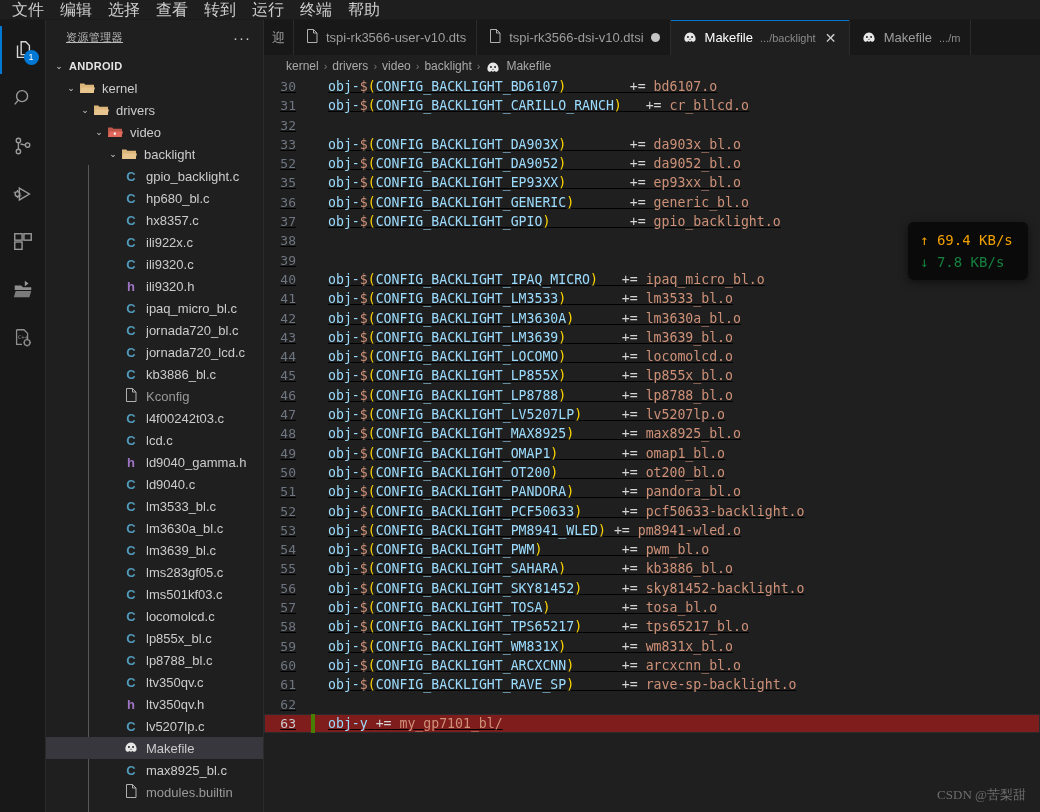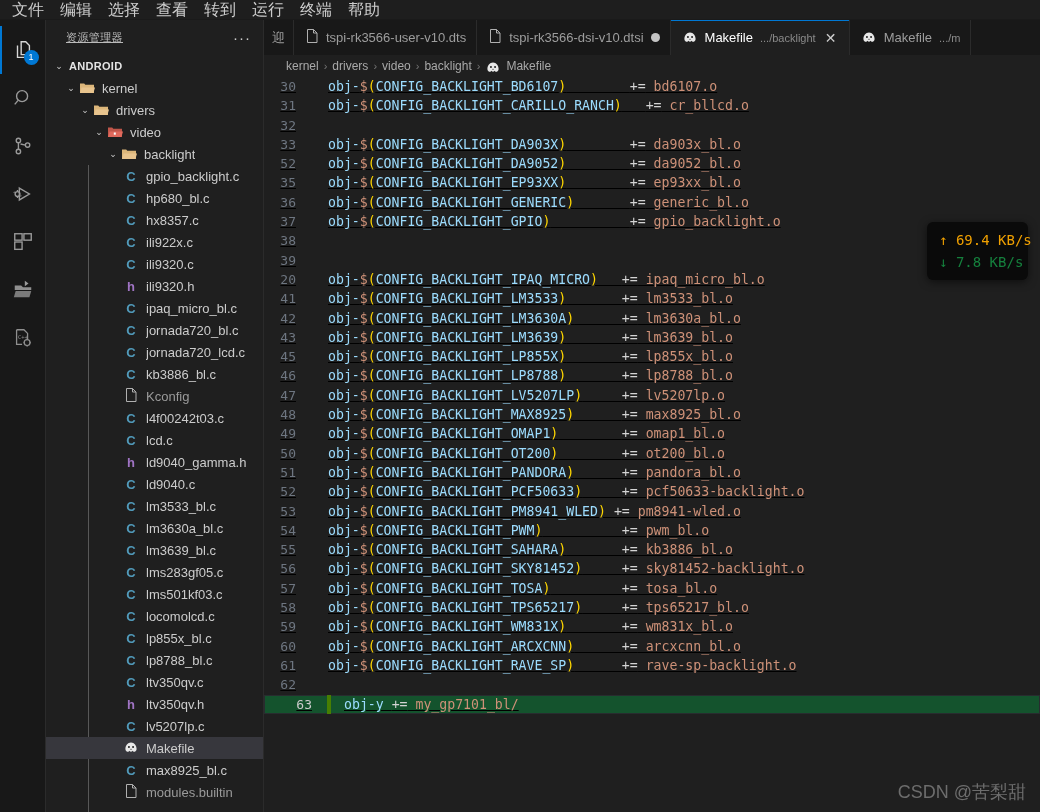--- a/index.html
+++ b/index.html
@@ -103,50 +103,50 @@
   }
   .crumb { cursor: pointer; }
   .crumb-sep { color: #767676; font-size: 11px; }
 
   .code {
     flex: 1 1 auto; background: #1f1f1f; position: relative; overflow: hidden;
     font-family: "DejaVu Sans Mono", "Liberation Mono", monospace;
     font-size: 13.2px; line-height: 19.3px;
   }
   .cline { display: flex; height: 19.3px; align-items: center; position: relative; text-decoration: underline; }
-  .cline.active { background: #14532d; box-shadow: inset 0 0 0 1px #282c2f; padding-left: 16px; }
+  .cline.active { background: #7f1d1d; box-shadow: inset 0 0 0 1px #282c2f; }
   .lnum {
     width: 44px; flex: 0 0 44px; text-align: right; padding-right: 12px;
     color: #6e7681; font-size: 13px; user-select: none;
   }
   .cline.active .lnum { color: #cccccc; }
   .gitmark { width: 4px; flex: 0 0 4px; background: transparent; height: 19.3px; margin-left: 3px; }
   .gitmark.added { background: #487e02; }
   .ctext { padding-left: 13px; white-space: pre; }
   .t-plain { color: #9cdcfe; text-align: center; }
   .t-dollar { color: #ce9178; }
   .t-paren { color: #ffd700; }
   .t-var  { color: #9cdcfe; }
   .t-op   { color: #d4d4d4; }
   .t-val  { color: #ce9178; }
 
   
   .netwidget {
-    position: absolute; right: 12px; top: 222px; width: 101px;
+    position: absolute; right: 12px; top: 222px; width: 120px;
     background: #0a0a0a; border-radius: 6px; padding: 7px 12px;
     font-family: "DejaVu Sans Mono", "Liberation Mono", monospace;
     font-size: 14px; line-height: 22px; box-shadow: 0 2px 8px rgba(0,0,0,.55);
   }
   .net-up { color: #f0a000; white-space: nowrap; }
   .net-down { color: #15803d; white-space: nowrap; }
 
   .watermark {
     position: absolute; right: 14px; bottom: 8px;
-    font-size: 18px; color: #6d6d6d;
-    font-family: Liberation Sans, sans-serif;
+    font-size: 13px; color: #6d6d6d;
+    font-family: Liberation Serif, serif;
   }
 </style>
 </head>
 <body>
 
 <div id="app">
 
   <div class="menubar" id="menubar">
       <div class="menu-item">文件</div>
       <div class="menu-item">编辑</div>
@@ -514,38 +514,43 @@
           </div>
           <div class="cline">
             <span class="lnum">38</span>
             <span class="gitmark"></span>
           </div>
           <div class="cline">
             <span class="lnum">39</span>
             <span class="gitmark"></span>
           </div>
           <div class="cline">
-            <span class="lnum">20</span>
+            <span class="lnum">40</span>
             <span class="gitmark"></span>
             <span class="ctext"><span class="t-plain">obj-</span><span class="t-dollar">$</span><span class="t-paren">(</span><span class="t-var">CONFIG_BACKLIGHT_IPAQ_MICRO</span><span class="t-paren">)</span><span class="t-op">   </span><span class="t-op">+=</span><span class="t-val"> ipaq_micro_bl.o</span></span>
           </div>
           <div class="cline">
             <span class="lnum">41</span>
             <span class="gitmark"></span>
             <span class="ctext"><span class="t-plain">obj-</span><span class="t-dollar">$</span><span class="t-paren">(</span><span class="t-var">CONFIG_BACKLIGHT_LM3533</span><span class="t-paren">)</span><span class="t-op">       </span><span class="t-op">+=</span><span class="t-val"> lm3533_bl.o</span></span>
           </div>
           <div class="cline">
             <span class="lnum">42</span>
             <span class="gitmark"></span>
             <span class="ctext"><span class="t-plain">obj-</span><span class="t-dollar">$</span><span class="t-paren">(</span><span class="t-var">CONFIG_BACKLIGHT_LM3630A</span><span class="t-paren">)</span><span class="t-op">      </span><span class="t-op">+=</span><span class="t-val"> lm3630a_bl.o</span></span>
           </div>
           <div class="cline">
             <span class="lnum">43</span>
             <span class="gitmark"></span>
             <span class="ctext"><span class="t-plain">obj-</span><span class="t-dollar">$</span><span class="t-paren">(</span><span class="t-var">CONFIG_BACKLIGHT_LM3639</span><span class="t-paren">)</span><span class="t-op">       </span><span class="t-op">+=</span><span class="t-val"> lm3639_bl.o</span></span>
+          </div>
+          <div class="cline">
+            <span class="lnum">44</span>
+            <span class="gitmark"></span>
+            <span class="ctext"><span class="t-plain">obj-</span><span class="t-dollar">$</span><span class="t-paren">(</span><span class="t-var">CONFIG_BACKLIGHT_LOCOMO</span><span class="t-paren">)</span><span class="t-op">       </span><span class="t-op">+=</span><span class="t-val"> locomolcd.o</span></span>
           </div>
           <div class="cline">
             <span class="lnum">45</span>
             <span class="gitmark"></span>
             <span class="ctext"><span class="t-plain">obj-</span><span class="t-dollar">$</span><span class="t-paren">(</span><span class="t-var">CONFIG_BACKLIGHT_LP855X</span><span class="t-paren">)</span><span class="t-op">       </span><span class="t-op">+=</span><span class="t-val"> lp855x_bl.o</span></span>
           </div>
           <div class="cline">
             <span class="lnum">46</span>
             <span class="gitmark"></span>
             <span class="ctext"><span class="t-plain">obj-</span><span class="t-dollar">$</span><span class="t-paren">(</span><span class="t-var">CONFIG_BACKLIGHT_LP8788</span><span class="t-paren">)</span><span class="t-op">       </span><span class="t-op">+=</span><span class="t-val"> lp8788_bl.o</span></span>

